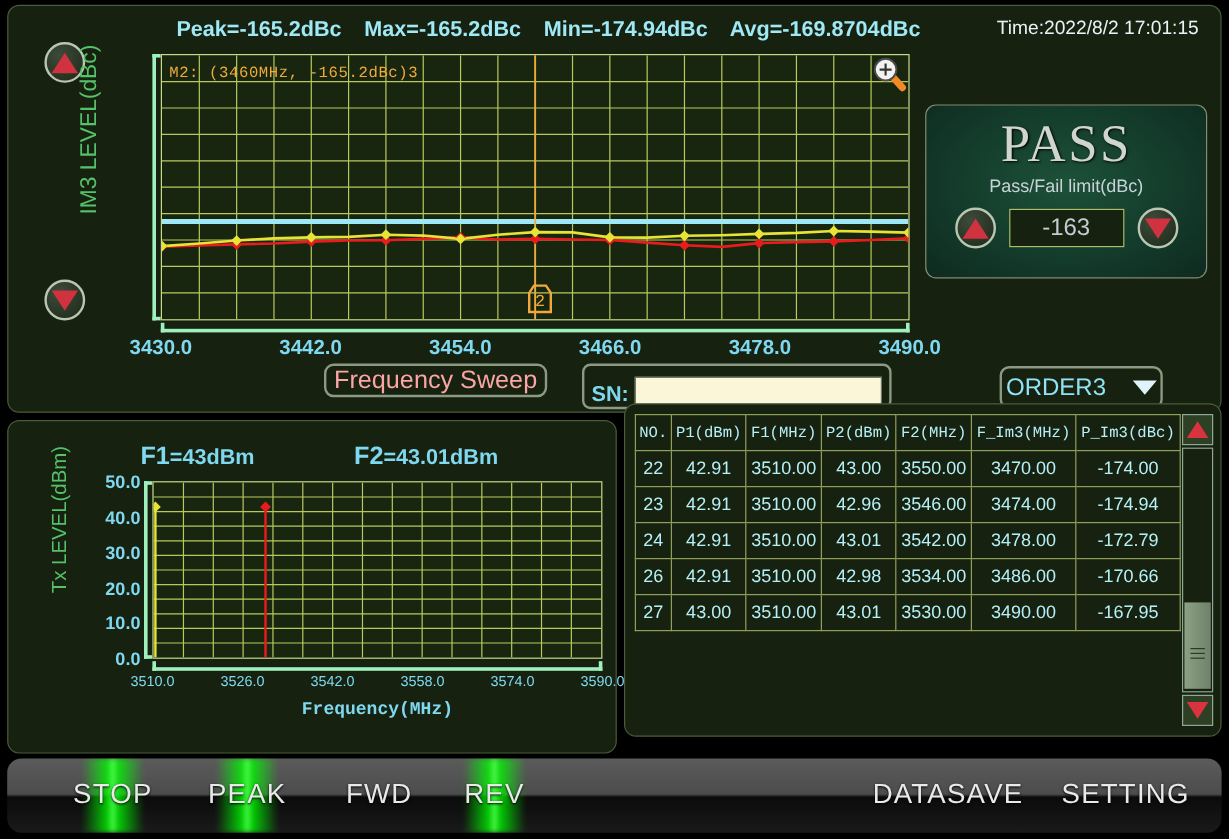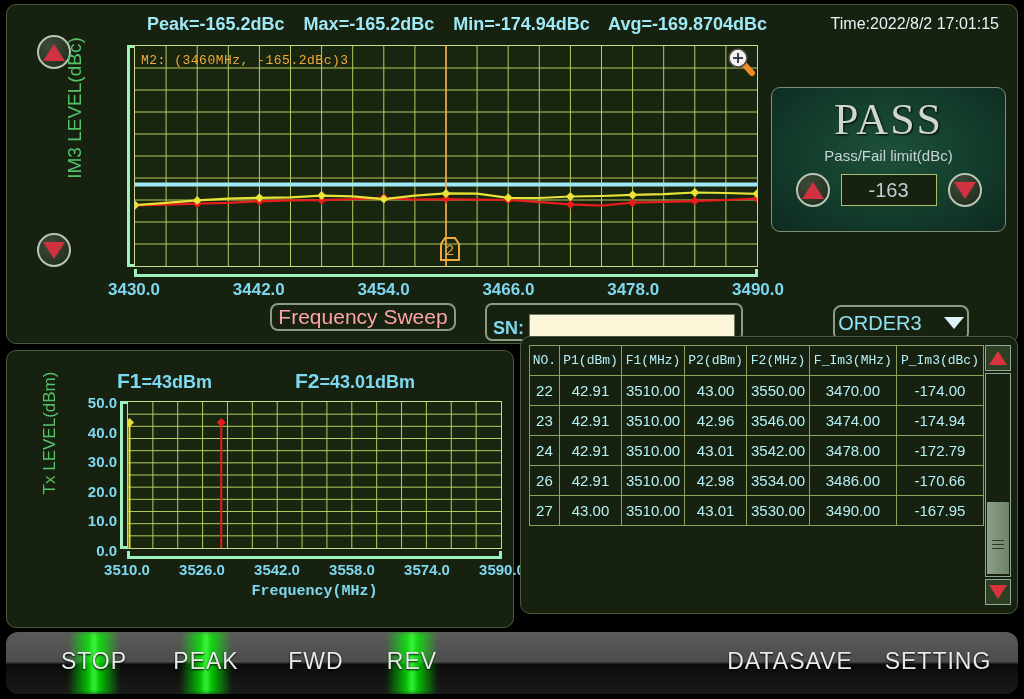--- a/index.html
+++ b/index.html
@@ -144,21 +144,21 @@
   .tx-spine-v {
     position:absolute; left:113px; top:50px; width:7px; height:148px;
     border-left:3px solid #9ef0bd; border-top:3px solid #9ef0bd; border-bottom:3px solid #9ef0bd;
   }
   .tx-spine-h {
     position:absolute; left:120px; top:200px; width:375px; height:8px;
     border-bottom:3px solid #9ef0bd; border-left:3px solid #9ef0bd; border-right:3px solid #9ef0bd;
   }
   .xticks-tx { position:absolute; left:120px; top:210px; width:375px; height:20px; }
   .xticks-tx div {
-    position:absolute; color:#7fd8f0; font-size:15px; font-weight:bold;
+    position:absolute; color:#7fd8f0; font-size:12px; font-weight:normal;
     transform:translateX(-50%); white-space:nowrap;
   }
   .xlabel-tx {
     position:absolute; left:120px; top:232px; width:375px; text-align:center;
     color:#7fd8f0; font-size:15px; font-family:"Liberation Mono", monospace; font-weight:bold;
   }
 
   
   #data-table {
     position:absolute; left:8px; top:8px; width:455px;

